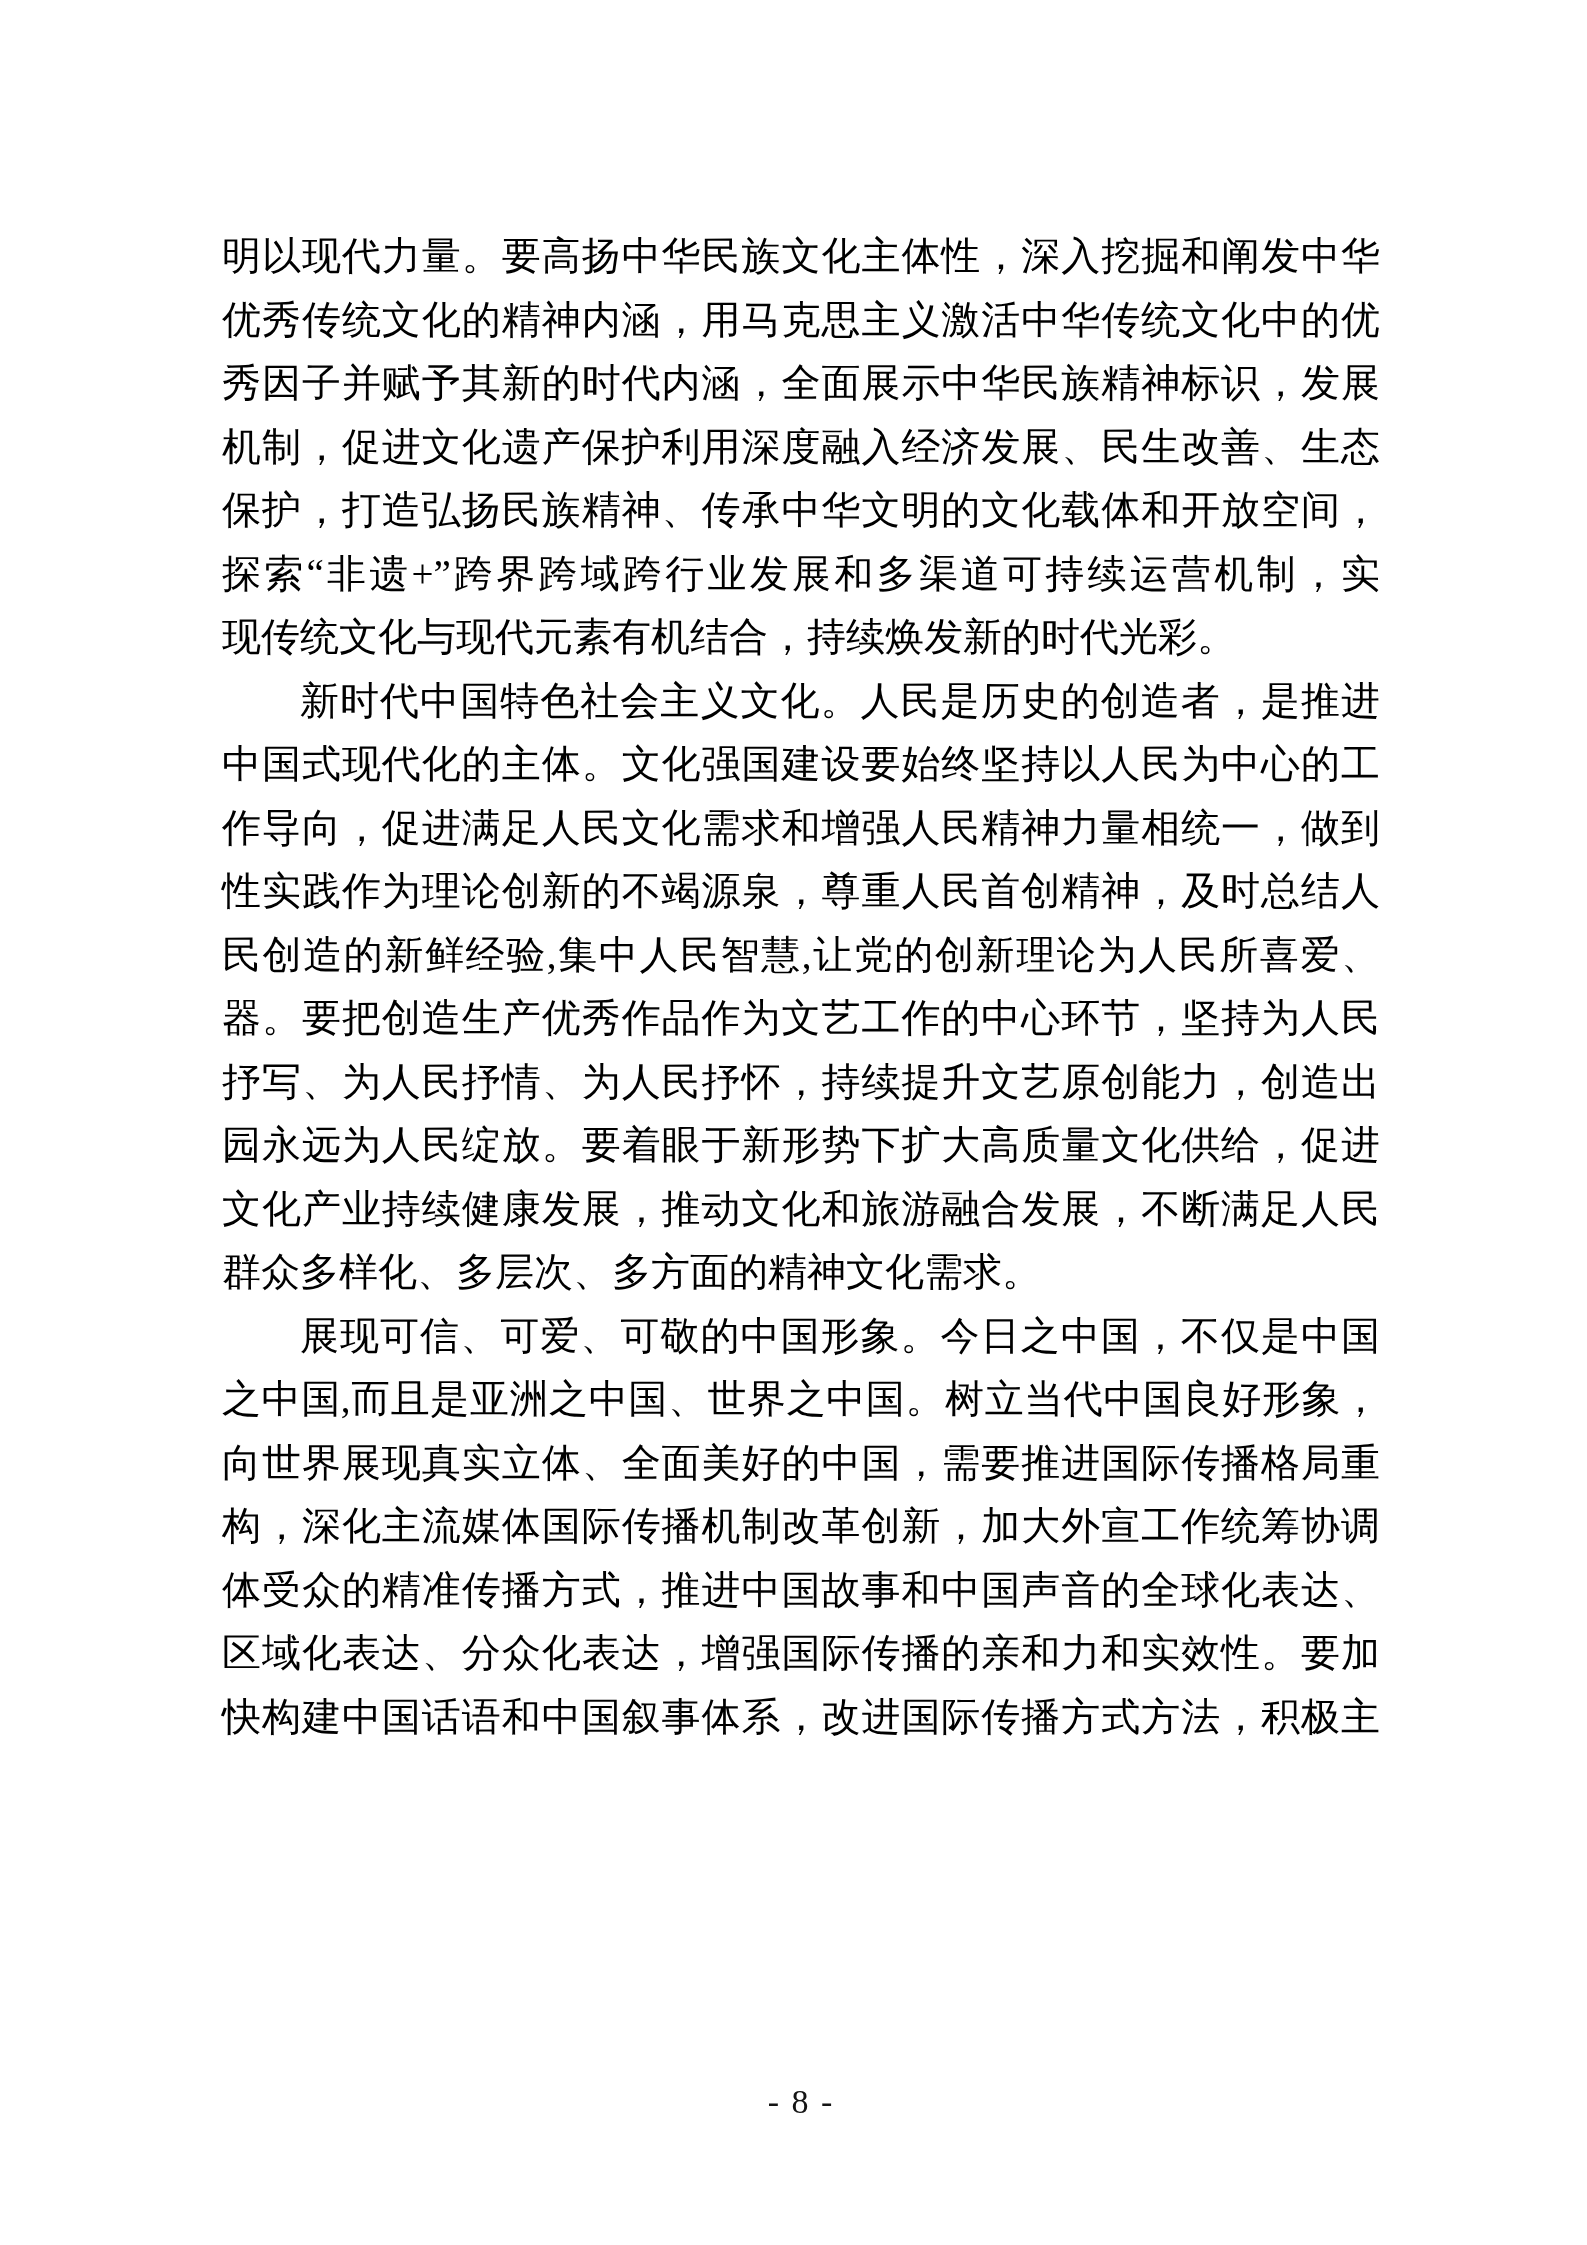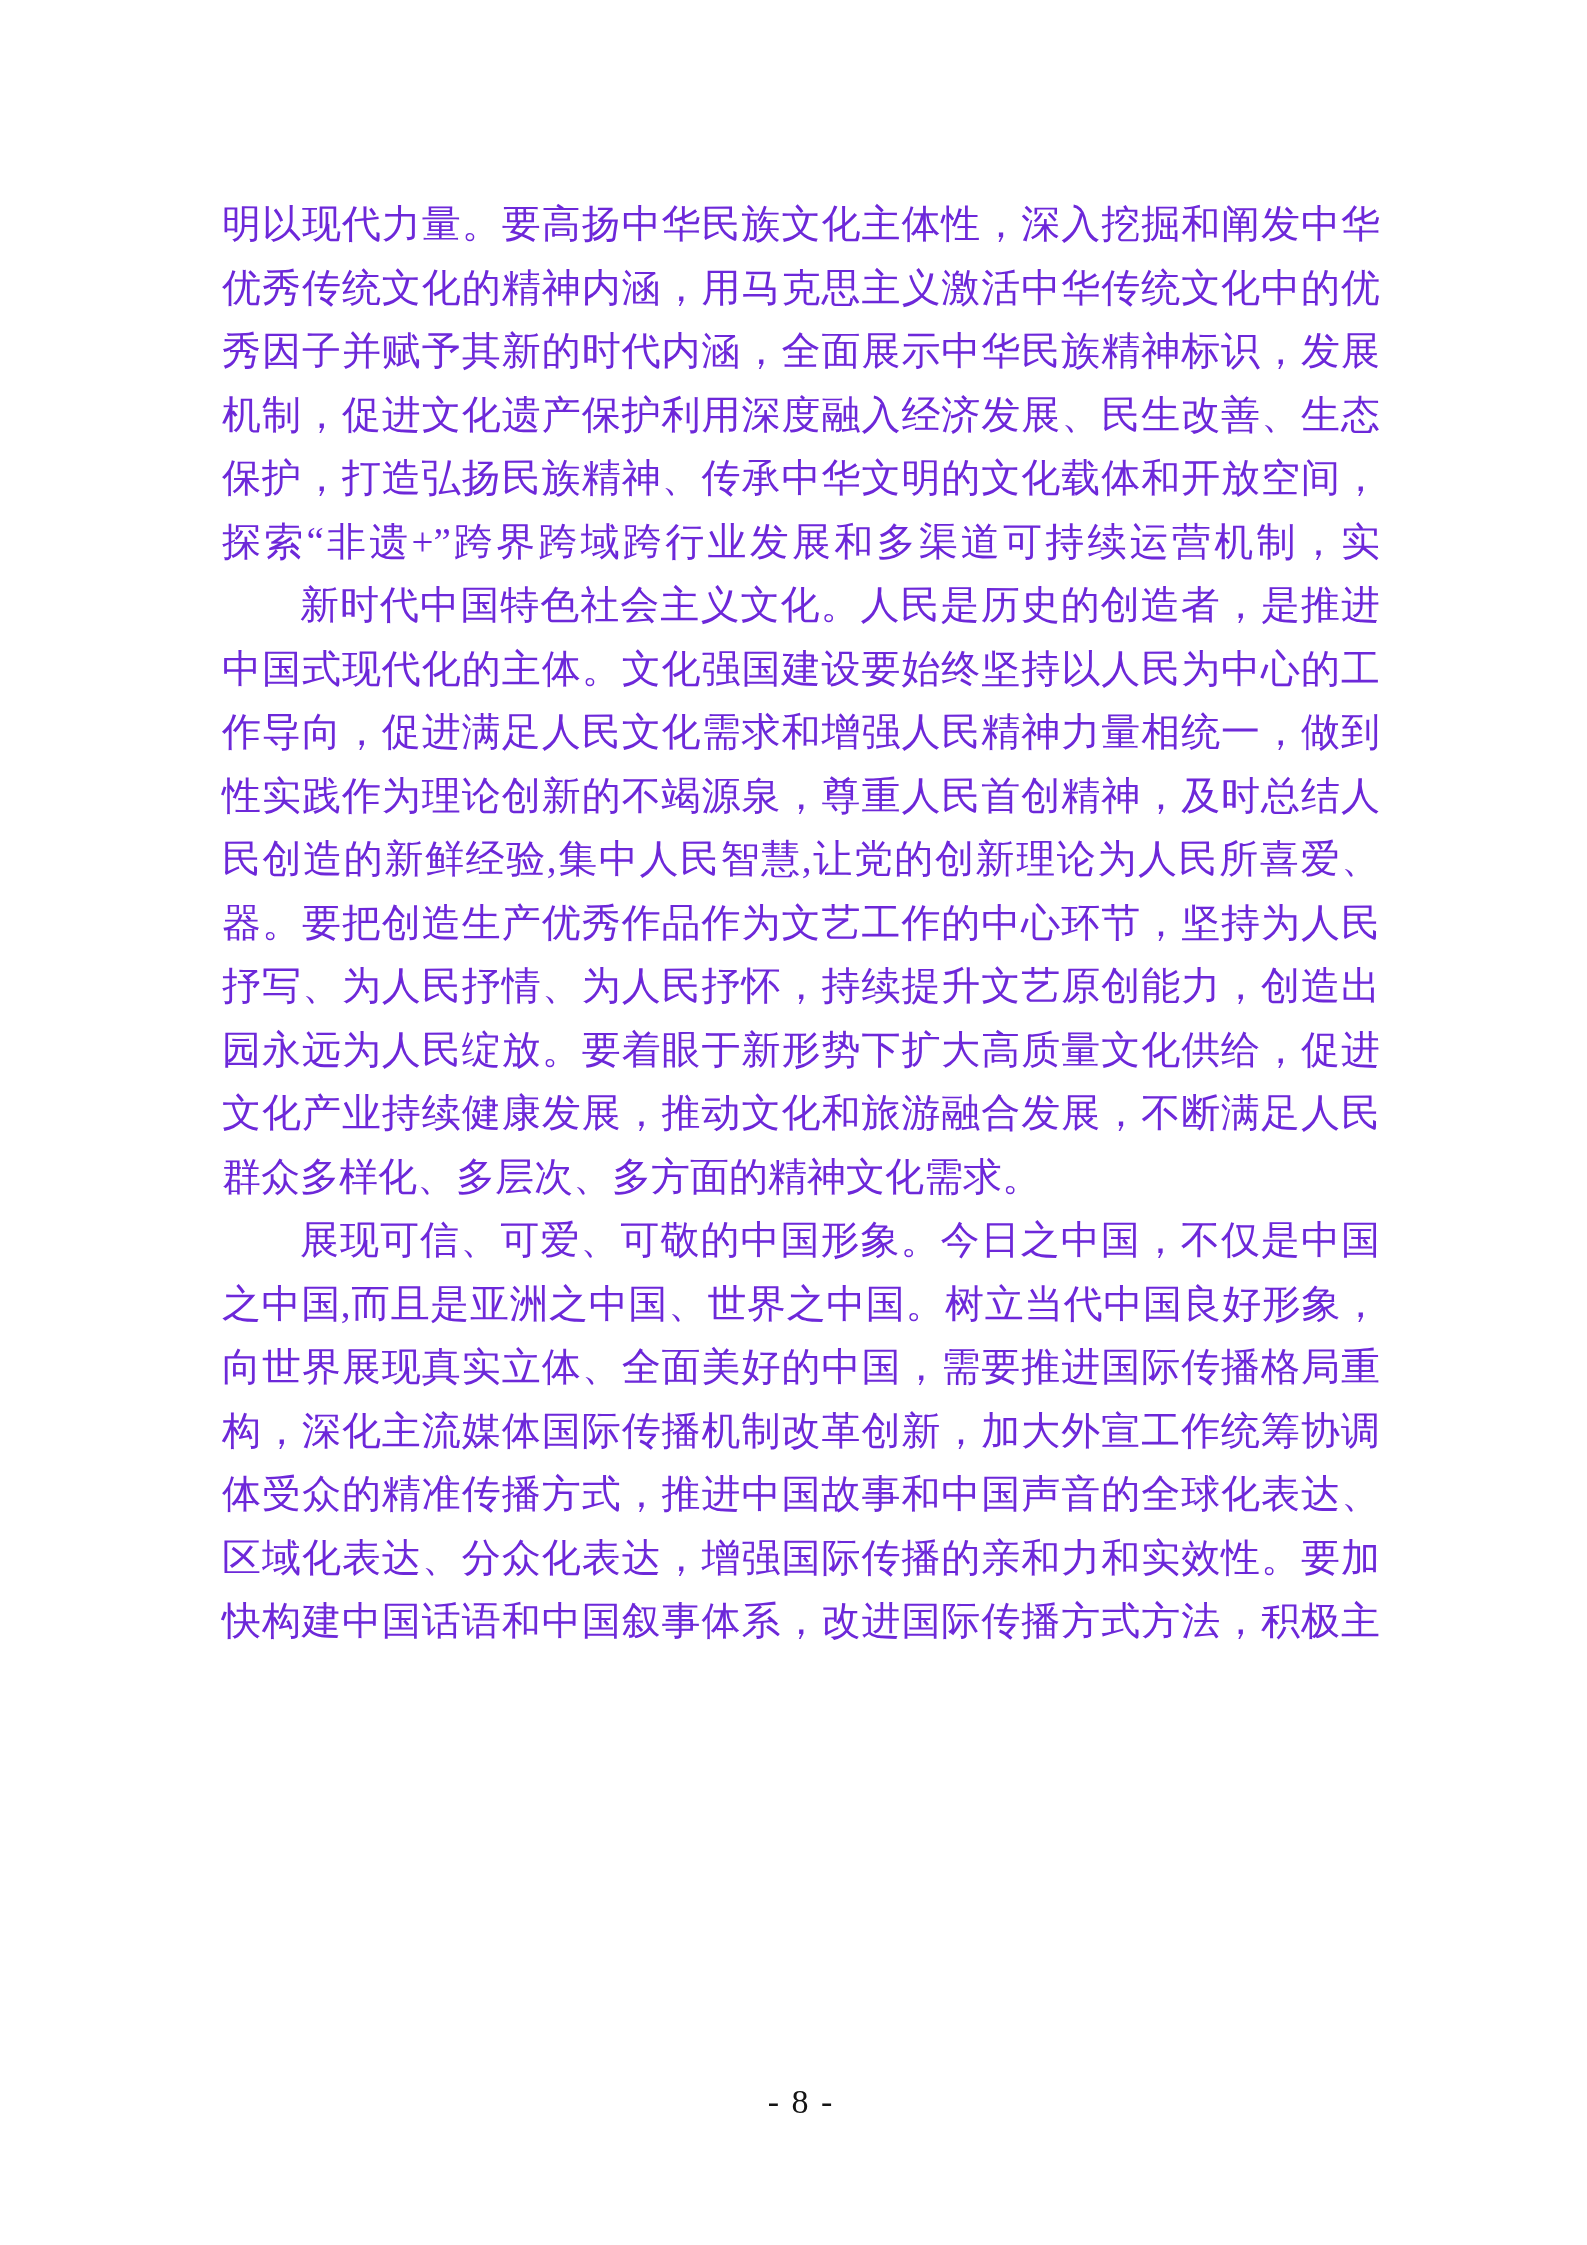--- a/index.html
+++ b/index.html
@@ -15,23 +15,23 @@
     font-family: "Liberation Serif", "DejaVu Serif", serif;
   }
   .page {
     position: absolute;
     inset: 0;
     background: #ffffff;
   }
   .text-block {
     position: absolute;
     left: 222px;
-    top: 192px;
+    top: 224px;
     width: 1158px;
-    color: #6d28d9;
+    color: #000000;
   }
   .body-line {
     height: 63.5px;
     line-height: 63.5px;
     font-size: 39px;
     text-align: justify;
     text-align-last: justify;
     text-justify: inter-character;
     white-space: nowrap;
     overflow: visible;
@@ -58,20 +58,21 @@
 <body>
 
 <div class="page">
   <div class="text-block" id="text-block">
       <div class="body-line">明以现代力量。要高扬中华民族文化主体性，深入挖掘和阐发中华</div>
       <div class="body-line">优秀传统文化的精神内涵，用马克思主义激活中华传统文化中的优</div>
       <div class="body-line">秀因子并赋予其新的时代内涵，全面展示中华民族精神标识，发展</div>
       <div class="body-line">机制，促进文化遗产保护利用深度融入经济发展、民生改善、生态</div>
       <div class="body-line">保护，打造弘扬民族精神、传承中华文明的文化载体和开放空间，</div>
       <div class="body-line">探索“非遗+”跨界跨域跨行业发展和多渠道可持续运营机制，实</div>
+      <div class="body-line flush">现传统文化与现代元素有机结合，持续焕发新的时代光彩。</div>
       <div class="body-line indent">新时代中国特色社会主义文化。人民是历史的创造者，是推进</div>
       <div class="body-line">中国式现代化的主体。文化强国建设要始终坚持以人民为中心的工</div>
       <div class="body-line">作导向，促进满足人民文化需求和增强人民精神力量相统一，做到</div>
       <div class="body-line">性实践作为理论创新的不竭源泉，尊重人民首创精神，及时总结人</div>
       <div class="body-line">民创造的新鲜经验,集中人民智慧,让党的创新理论为人民所喜爱、</div>
       <div class="body-line">器。要把创造生产优秀作品作为文艺工作的中心环节，坚持为人民</div>
       <div class="body-line">抒写、为人民抒情、为人民抒怀，持续提升文艺原创能力，创造出</div>
       <div class="body-line">园永远为人民绽放。要着眼于新形势下扩大高质量文化供给，促进</div>
       <div class="body-line">文化产业持续健康发展，推动文化和旅游融合发展，不断满足人民</div>
       <div class="body-line flush">群众多样化、多层次、多方面的精神文化需求。</div>

